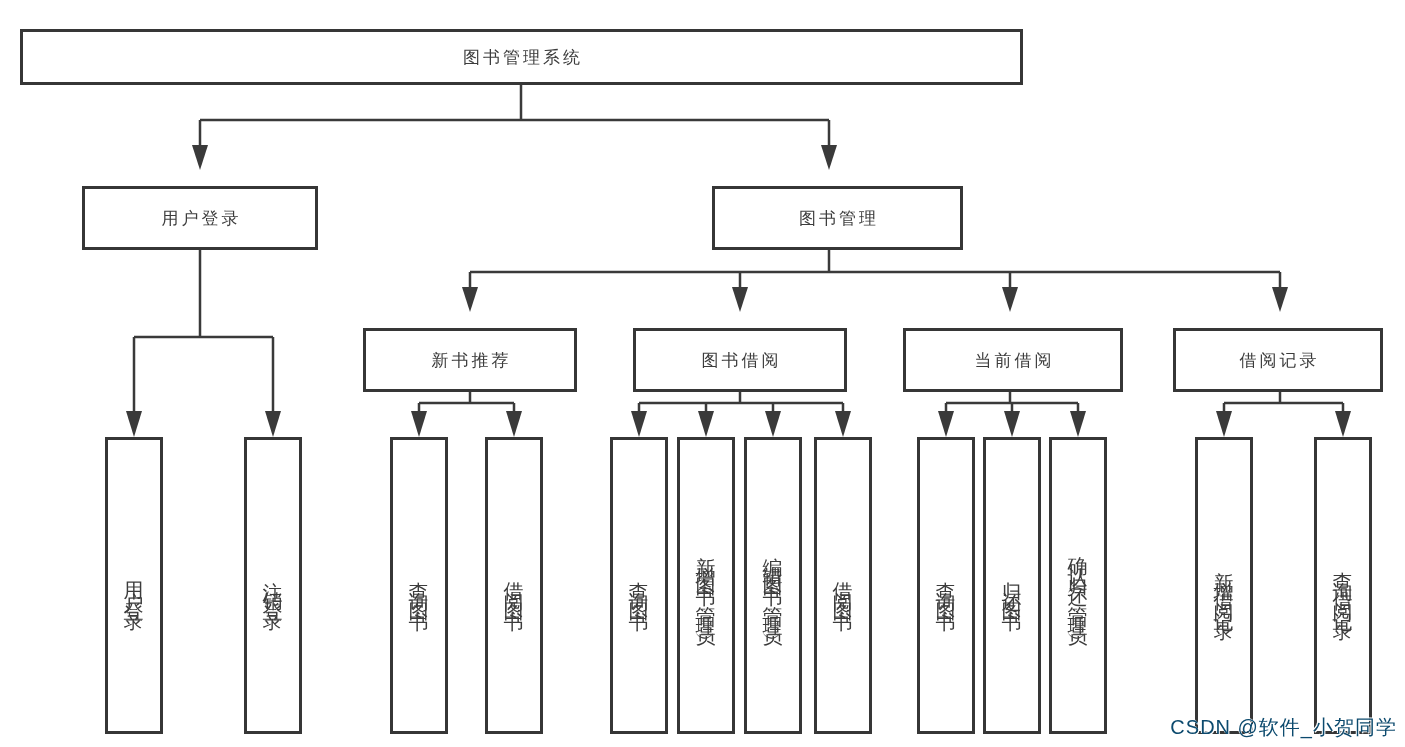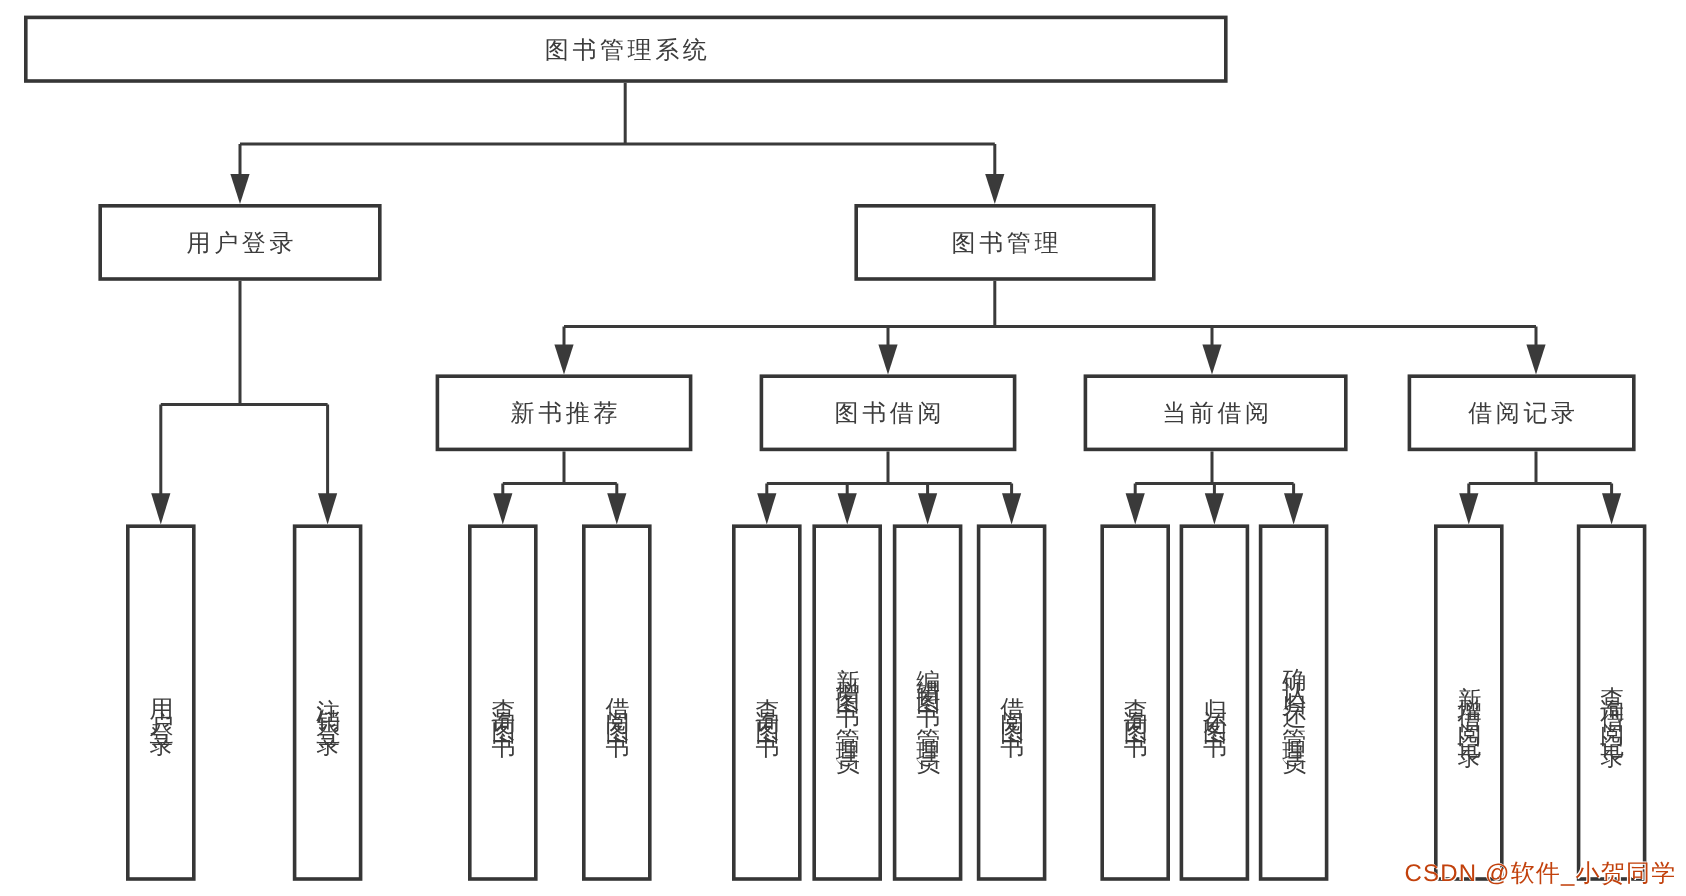--- a/index.html
+++ b/index.html
@@ -20,52 +20,53 @@
     position: absolute;
     box-sizing: border-box;
     background: #ffffff;
     border: 3px solid #363636;
     display: flex;
     align-items: center;
     justify-content: center;
     color: #3c3c3c;
   }
   .node.h {
-    font-size: 20px;
+    font-size: 17px;
     letter-spacing: 3px;
     text-indent: 3px; 
     white-space: nowrap;
+    margin-top: 16px;
   }
   .node.v .vtext {
     writing-mode: vertical-rl;
     text-orientation: mixed;
     font-size: 20px;
     letter-spacing: 10px;
     line-height: 1.1;
     white-space: nowrap;
   }
   .watermark {
     position: absolute;
     right: 8px;
     bottom: 6px;
     font-size: 20px;
     letter-spacing: 1px;
-    color: #c2410c;
+    color: #0c4a6e;
     text-shadow: 1px 1px 0 #ffffff, -1px -1px 0 #ffffff;
     z-index: 5;
     white-space: nowrap;
   }
   
   #n-root            { left: 20px;   top: 13px;  width: 1003px; height: 56px; }
   #n-user-login      { left: 82px;   top: 170px; width: 236px;  height: 64px; }
   #n-book-mgmt       { left: 712px;  top: 170px; width: 251px;  height: 64px; }
   #n-new-books       { left: 363px;  top: 312px; width: 214px;  height: 64px; }
   #n-book-borrow     { left: 633px;  top: 312px; width: 214px;  height: 64px; }
   #n-current-borrow  { left: 903px;  top: 312px; width: 220px;  height: 64px; }
-  #n-borrow-records  { left: 1173px; top: 312px; width: 190px;  height: 64px; }
+  #n-borrow-records  { left: 1173px; top: 312px; width: 210px;  height: 64px; }
   .leaf { top: 437px; width: 58px; height: 297px; }
   #l-a0 { left: 105px; }  #l-a1 { left: 244px; }
   #l-b0 { left: 390px; }  #l-b1 { left: 485px; }
   #l-c0 { left: 610px; }  #l-c1 { left: 677px; } #l-c2 { left: 744px; } #l-c3 { left: 814px; }
   #l-d0 { left: 917px; }  #l-d1 { left: 983px; } #l-d2 { left: 1049px; }
   #l-e0 { left: 1195px; } #l-e1 { left: 1314px; }
 </style>
 </head>
 <body>
 

